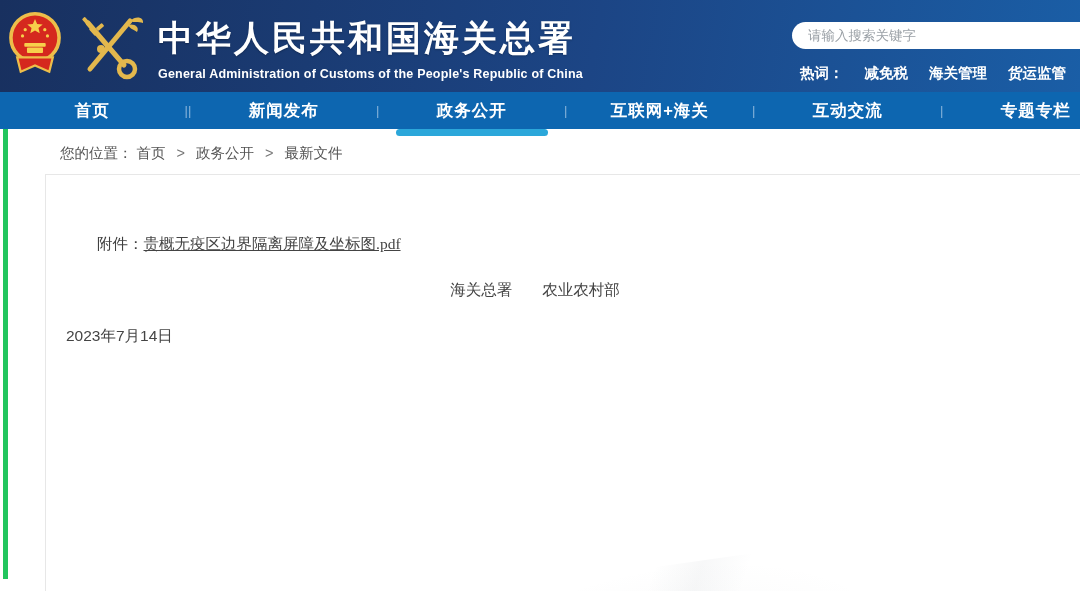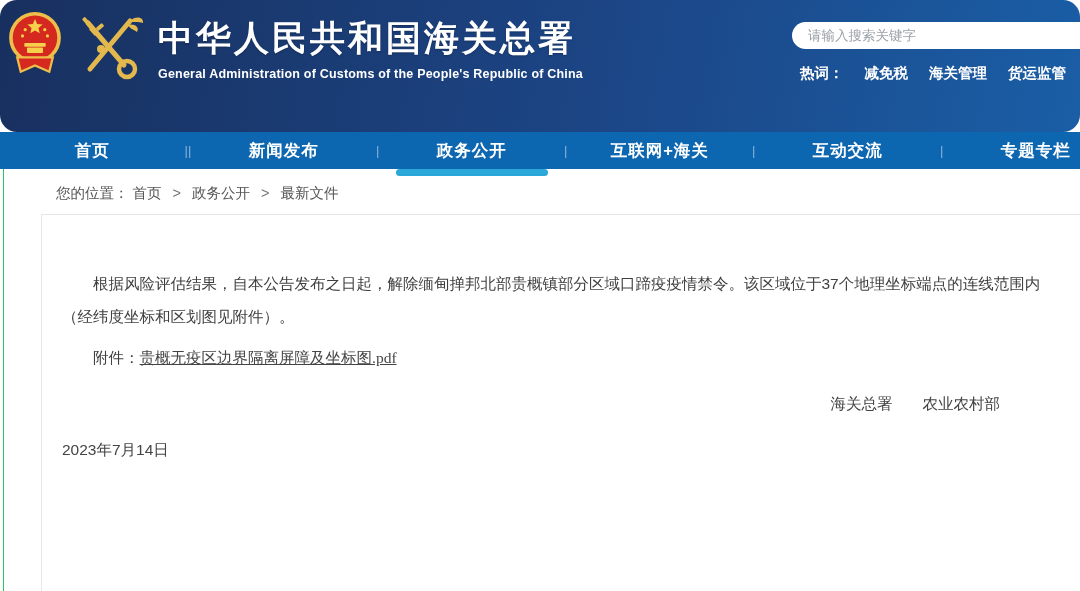--- a/index.html
+++ b/index.html
@@ -8,24 +8,23 @@
     font-family: "Liberation Sans", "DejaVu Sans", sans-serif;
     background: #ffffff;
     overflow: hidden;
     position: relative;
   }
   .page { width: 1080px; height: 591px; overflow: hidden; position: relative; background: #fff; }
 
   
   .banner {
     position: relative;
-    height: 132px;
+    height: 92px;
     background: linear-gradient(100deg, #18305f 0%, #1c4585 55%, #1a5ea6 100%);
     overflow: visible;
-    border-radius: 17px;
   }
   .emblem-national { position: absolute; left: 8px; top: 11px; width: 54px; height: 66px; }
   .emblem-customs  { position: absolute; left: 72px; top: 9px;  width: 74px; height: 74px; }
   .banner-titles { position: absolute; left: 158px; top: 15px; white-space: nowrap; }
   .site-title {
     color: #ffffff; font-size: 35px; font-weight: bold; letter-spacing: 3px;
     text-shadow: 0 1px 2px rgba(0,0,0,.25);
   }
   .site-subtitle {
     color: #ffffff; font-size: 12.5px; font-weight: bold; margin-top: 5px; letter-spacing: .2px;
@@ -59,21 +58,21 @@
   .nav-sep { color: rgba(200,220,240,.65); font-size: 13px; font-weight: normal; flex: 0 0 auto; }
   .nav-indicator {
     position: absolute; left: 50%; transform: translateX(-50%);
     bottom: -7px; width: 152px; height: 7px;
     background: #2ba7da; border-radius: 4px;
   }
 
   
   .page-body {
     margin-left: 3px;
-    border-left: 1px solid #22c55e;
+    border-left: 5px solid #22c55e;
     height: 450px;
   }
   .breadcrumb {
     padding: 15px 0 11px 52px;
     font-size: 14.5px; color: #555;
     background: #fff;
   }
   .breadcrumb a { color: #555; text-decoration: none; cursor: pointer; }
   .crumb-sep { margin: 0 7px; color: #777; }
 
@@ -100,21 +99,21 @@
     font-size: 23px; font-weight: bold; color: #333;
     line-height: 2.25;
   }
   .article-body { margin: 52px 60px 0 20px; }
   .article-body p {
     font-size: 15.5px; color: #3f3f3f; line-height: 2.15;
     text-indent: 2em;
   }
   .attachment-row { margin-top: 7px; font-size: 15.5px; color: #3f3f3f; text-indent: 2em; line-height: 2.15; font-family: Liberation Serif, serif; }
   .attachment-link { color: #444; text-decoration: underline; cursor: pointer; }
-  .signature-row { margin-top: 20px; text-align: right; padding-right: 42px; font-size: 15.5px; color: #444; }
+  .signature-row { margin-top: 20px; text-align: center; padding-right: 42px; font-size: 15.5px; color: #444; }
   .signature-row .sig-gap { display: inline-block; width: 30px; }
   .date-row { margin-top: 25px; padding-right: 50px; font-size: 15.5px; color: #444; }
 </style>
 </head>
 <body>
 
 <div class="page">
 
   <div class="banner">
 
@@ -191,21 +190,20 @@
       <a>政务公开</a>
       <span class="crumb-sep">&gt;</span>
       <a>最新文件</a>
     </div>
 
     <div class="content-box">
       <div class="watermark"></div>
 
 
       <div class="article-body">
-        <p>根据风险评估结果，自本公告发布之日起，解除缅甸掸邦北部贵概镇部分区域口蹄疫疫情禁令。该区域位于37个地理坐标端点的连线范围内（经纬度坐标和区划图见附件）。</p>
 
         <div class="attachment-row">
           <span>附件：</span><a class="attachment-link">贵概无疫区边界隔离屏障及坐标图.pdf</a>
         </div>
 
         <div class="signature-row">
           <span>海关总署</span><span class="sig-gap"></span><span>农业农村部</span>
         </div>
 
         <div class="date-row">2023年7月14日</div>

